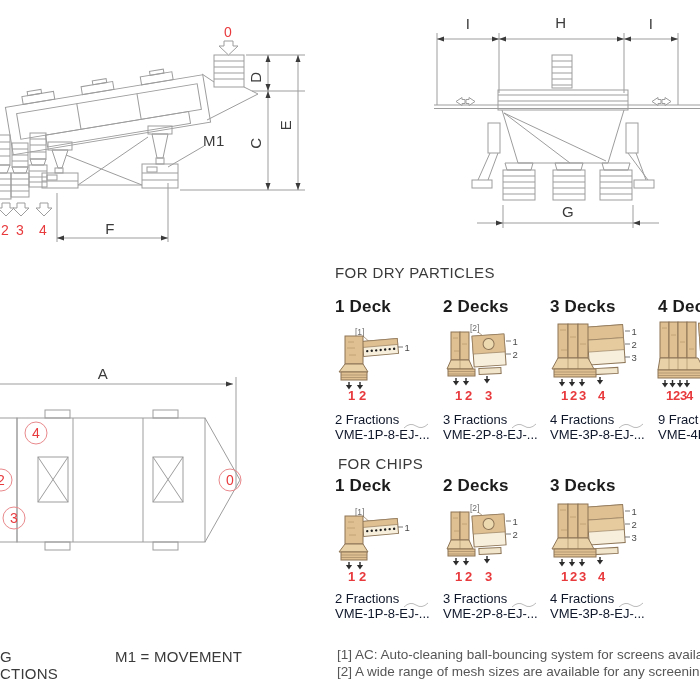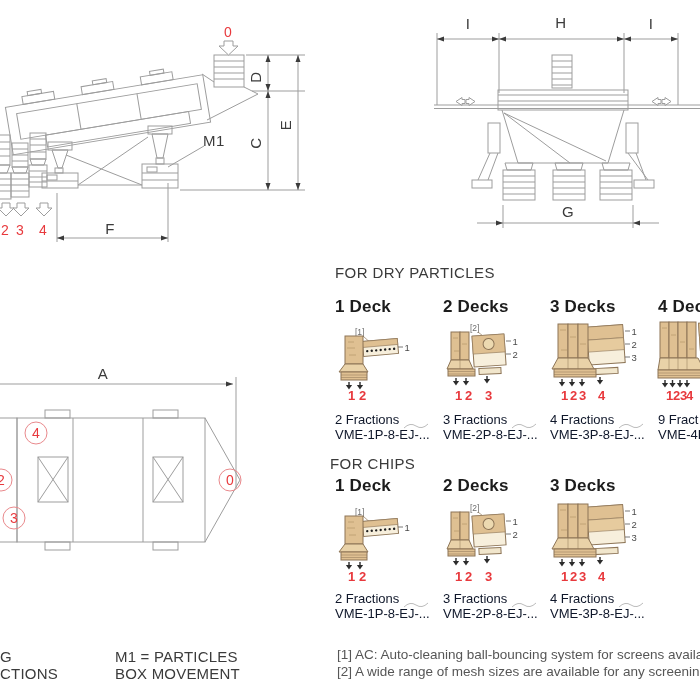--- a/index.html
+++ b/index.html
@@ -359,21 +359,21 @@
   <div class="outs abs" style="top:388px">
     <span style="left:8px">1</span>
     <span style="left:15px">2</span>
     <span style="left:22px">3</span>
     <span style="left:28px">4</span>
   </div>
   <div class="cap abs" style="top:412px">9 Fract</div>
   <div class="cap abs" style="top:427px">VME-4P</div>
 </div>
 
-<div class="section-title abs" style="left:330px;top:455px">FOR CHIPS</div>
+<div class="section-title abs" style="left:338px;top:455px">FOR CHIPS</div>
 
 <div class="col" style="left:335px">
   <div class="deck-title abs" style="top:476px">1 Deck</div>
   <svg class="abs" style="top:506px;left:0" width="100" height="64" viewBox="0 0 100 64">
     <text x="20" y="9" class="notetxt">[1]</text>
     <line x1="28" y1="10" x2="39" y2="20" stroke="#8d7557" stroke-width="0.7"></line>
     <g transform="rotate(-5 45 22)">
       <rect x="28" y="14" width="35" height="15" fill="#f7efdc" stroke="#8d7557"></rect>
       <rect x="28" y="14" width="35" height="6" fill="#dfc092" stroke="#8d7557" stroke-width="0.6"></rect>
       <g fill="#1f1f1f">
@@ -497,19 +497,18 @@
   <svg class="abs" style="left:68px;top:600px" width="26" height="9" viewBox="0 0 26 9">
       <path d="M1 7 Q7 1 13 5 T25 3" stroke="#bcbcbc" fill="none"></path>
     </svg>
 </div>
 
 <div class="legend abs" style="left:0;top:648px">
   <div>G</div>
   <div>CTIONS</div>
 </div>
 <div class="legend abs" style="left:115px;top:648px">
-  <div>M1 = PARTICLES</div>
-  <div>BOX MOVEMENT</div>
+  <div>M1 = MOVEMENT</div>
 </div>
 <div class="foot abs" style="left:337px;top:647px">
   <div>[1] AC: Auto-cleaning ball-bouncing system for screens available</div>
   <div>[2] A wide range of mesh sizes are available for any screening ne</div>
 </div>
 
 </body></html>

